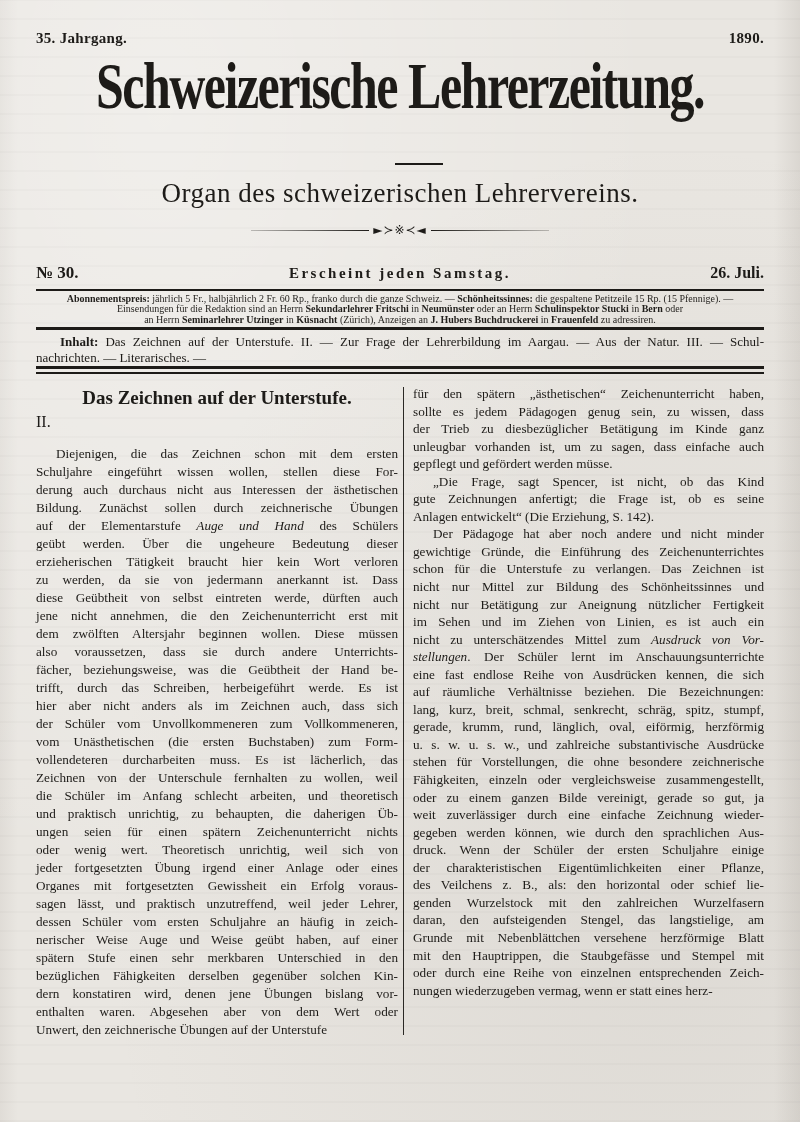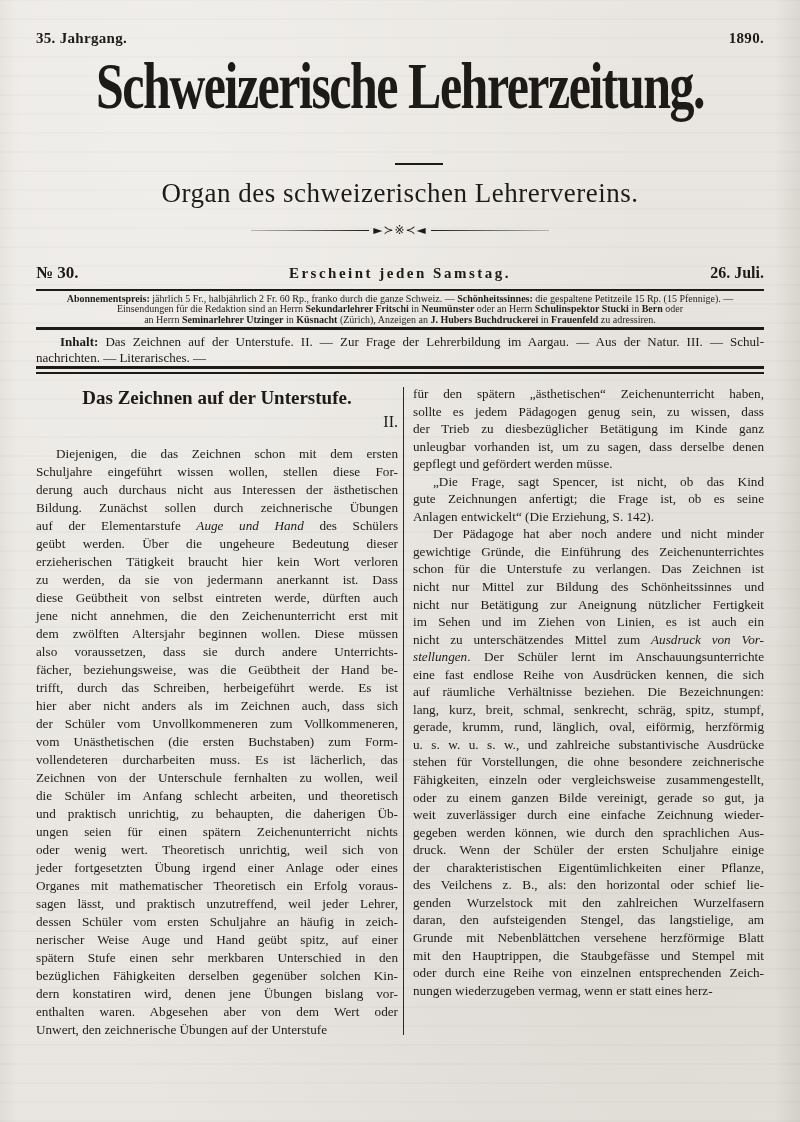--- a/index.html
+++ b/index.html
@@ -46,21 +46,21 @@
   .toc{top:334px;left:36px;right:36px;font-size:13px;line-height:15.5px;}
   .rule-double{top:366px;left:36px;right:36px;height:3px;border-top:3px solid #1d1b18;
     border-bottom:2px solid #1d1b18;background:transparent;}
   .columns{top:385px;left:36px;right:36px;height:660px;}
   .col{position:absolute;top:0;}
   .col-left{left:0;width:362px;}
   .col-right{left:377px;width:351px;}
   .col-divider{position:absolute;left:367px;top:2px;width:1px;height:648px;background:#2a2824;}
   .article-heading{text-align:center;font-size:19px;font-weight:bold;line-height:22px;
     margin:2px 0 4px 0;}
-  .article-part{text-align:right;font-size:16px;line-height:18px;margin:0 0 14px 0;}
+  .article-part{text-align:left;font-size:16px;line-height:18px;margin:0 0 14px 0;}
   .body-text{font-size:13.2px;}
   .col-left  .jline{line-height:18.0px;}
   .col-right .jline{line-height:17.55px;}
   .jline{text-align:justify;text-align-last:justify;}
   .jline.lastline{text-align-last:left;}
   .para.indent .jline:first-child{text-indent:20px;}
   .toc .jline{line-height:15.5px;}
   .toc .para.indent .jline:first-child{text-indent:24px;}
   .iline{text-align:center;}
   b{font-weight:bold;} i{font-style:italic;}
@@ -128,40 +128,40 @@
           <div class="jline">hier aber nicht anders als im Zeichnen auch, dass sich</div>
           <div class="jline">der Schüler vom Unvollkommeneren zum Vollkommeneren,</div>
           <div class="jline">vom Unästhetischen (die ersten Buchstaben) zum Form-</div>
           <div class="jline">vollendeteren durcharbeiten muss.  Es ist lächerlich, das</div>
           <div class="jline">Zeichnen von der Unterschule fernhalten zu wollen, weil</div>
           <div class="jline">die Schüler im Anfang schlecht arbeiten, und theoretisch</div>
           <div class="jline">und praktisch unrichtig, zu behaupten, die daherigen Üb-</div>
           <div class="jline">ungen seien für einen spätern Zeichenunterricht nichts</div>
           <div class="jline">oder wenig wert.  Theoretisch unrichtig, weil sich von</div>
           <div class="jline">jeder fortgesetzten Übung irgend einer Anlage oder eines</div>
-          <div class="jline">Organes mit mathematischer Theoretisch ein Erfolg voraus-</div>
+          <div class="jline">Organes mit fortgesetzten Gewissheit ein Erfolg voraus-</div>
           <div class="jline">sagen lässt, und praktisch unzutreffend, weil jeder Lehrer,</div>
           <div class="jline">dessen Schüler vom ersten Schuljahre an häufig in zeich-</div>
-          <div class="jline">nerischer Weise Auge und Hand geübt spitz, auf einer</div>
+          <div class="jline">nerischer Weise Auge und Weise geübt haben, auf einer</div>
           <div class="jline">spätern Stufe einen sehr merkbaren Unterschied in den</div>
           <div class="jline">bezüglichen Fähigkeiten derselben gegenüber solchen Kin-</div>
           <div class="jline">dern konstatiren wird, denen jene Übungen bislang vor-</div>
           <div class="jline">enthalten waren.  Abgesehen aber von dem Wert oder</div>
           <div class="jline lastline">Unwert, den zeichnerische Übungen auf der Unterstufe</div>
         </div>
       </div>
   </div>
   <div class="col-divider"></div>
   <div class="col col-right">
     <div class="body-text">
         <div class="para">
           <div class="jline">für den spätern „ästhetischen“ Zeichenunterricht haben,</div>
           <div class="jline">sollte es jedem Pädagogen genug sein, zu wissen, dass</div>
           <div class="jline">der Trieb zu diesbezüglicher Betätigung im Kinde ganz</div>
-          <div class="jline">unleugbar vorhanden ist, um zu sagen, dass derselbe denen</div>
+          <div class="jline">unleugbar vorhanden ist, um zu sagen, dass einfache auch</div>
           <div class="jline lastline">gepflegt und gefördert werden müsse.</div>
         </div>
         <div class="para indent">
           <div class="jline">„Die Frage, sagt Spencer, ist nicht, ob das Kind</div>
           <div class="jline">gute Zeichnungen anfertigt; die Frage ist, ob es seine</div>
           <div class="jline lastline">Anlagen entwickelt“ (Die Erziehung, S. 142).</div>
         </div>
         <div class="para indent">
           <div class="jline">Der Pädagoge hat aber noch andere und nicht minder</div>
           <div class="jline">gewichtige Gründe, die Einführung des Zeichenunterrichtes</div>

